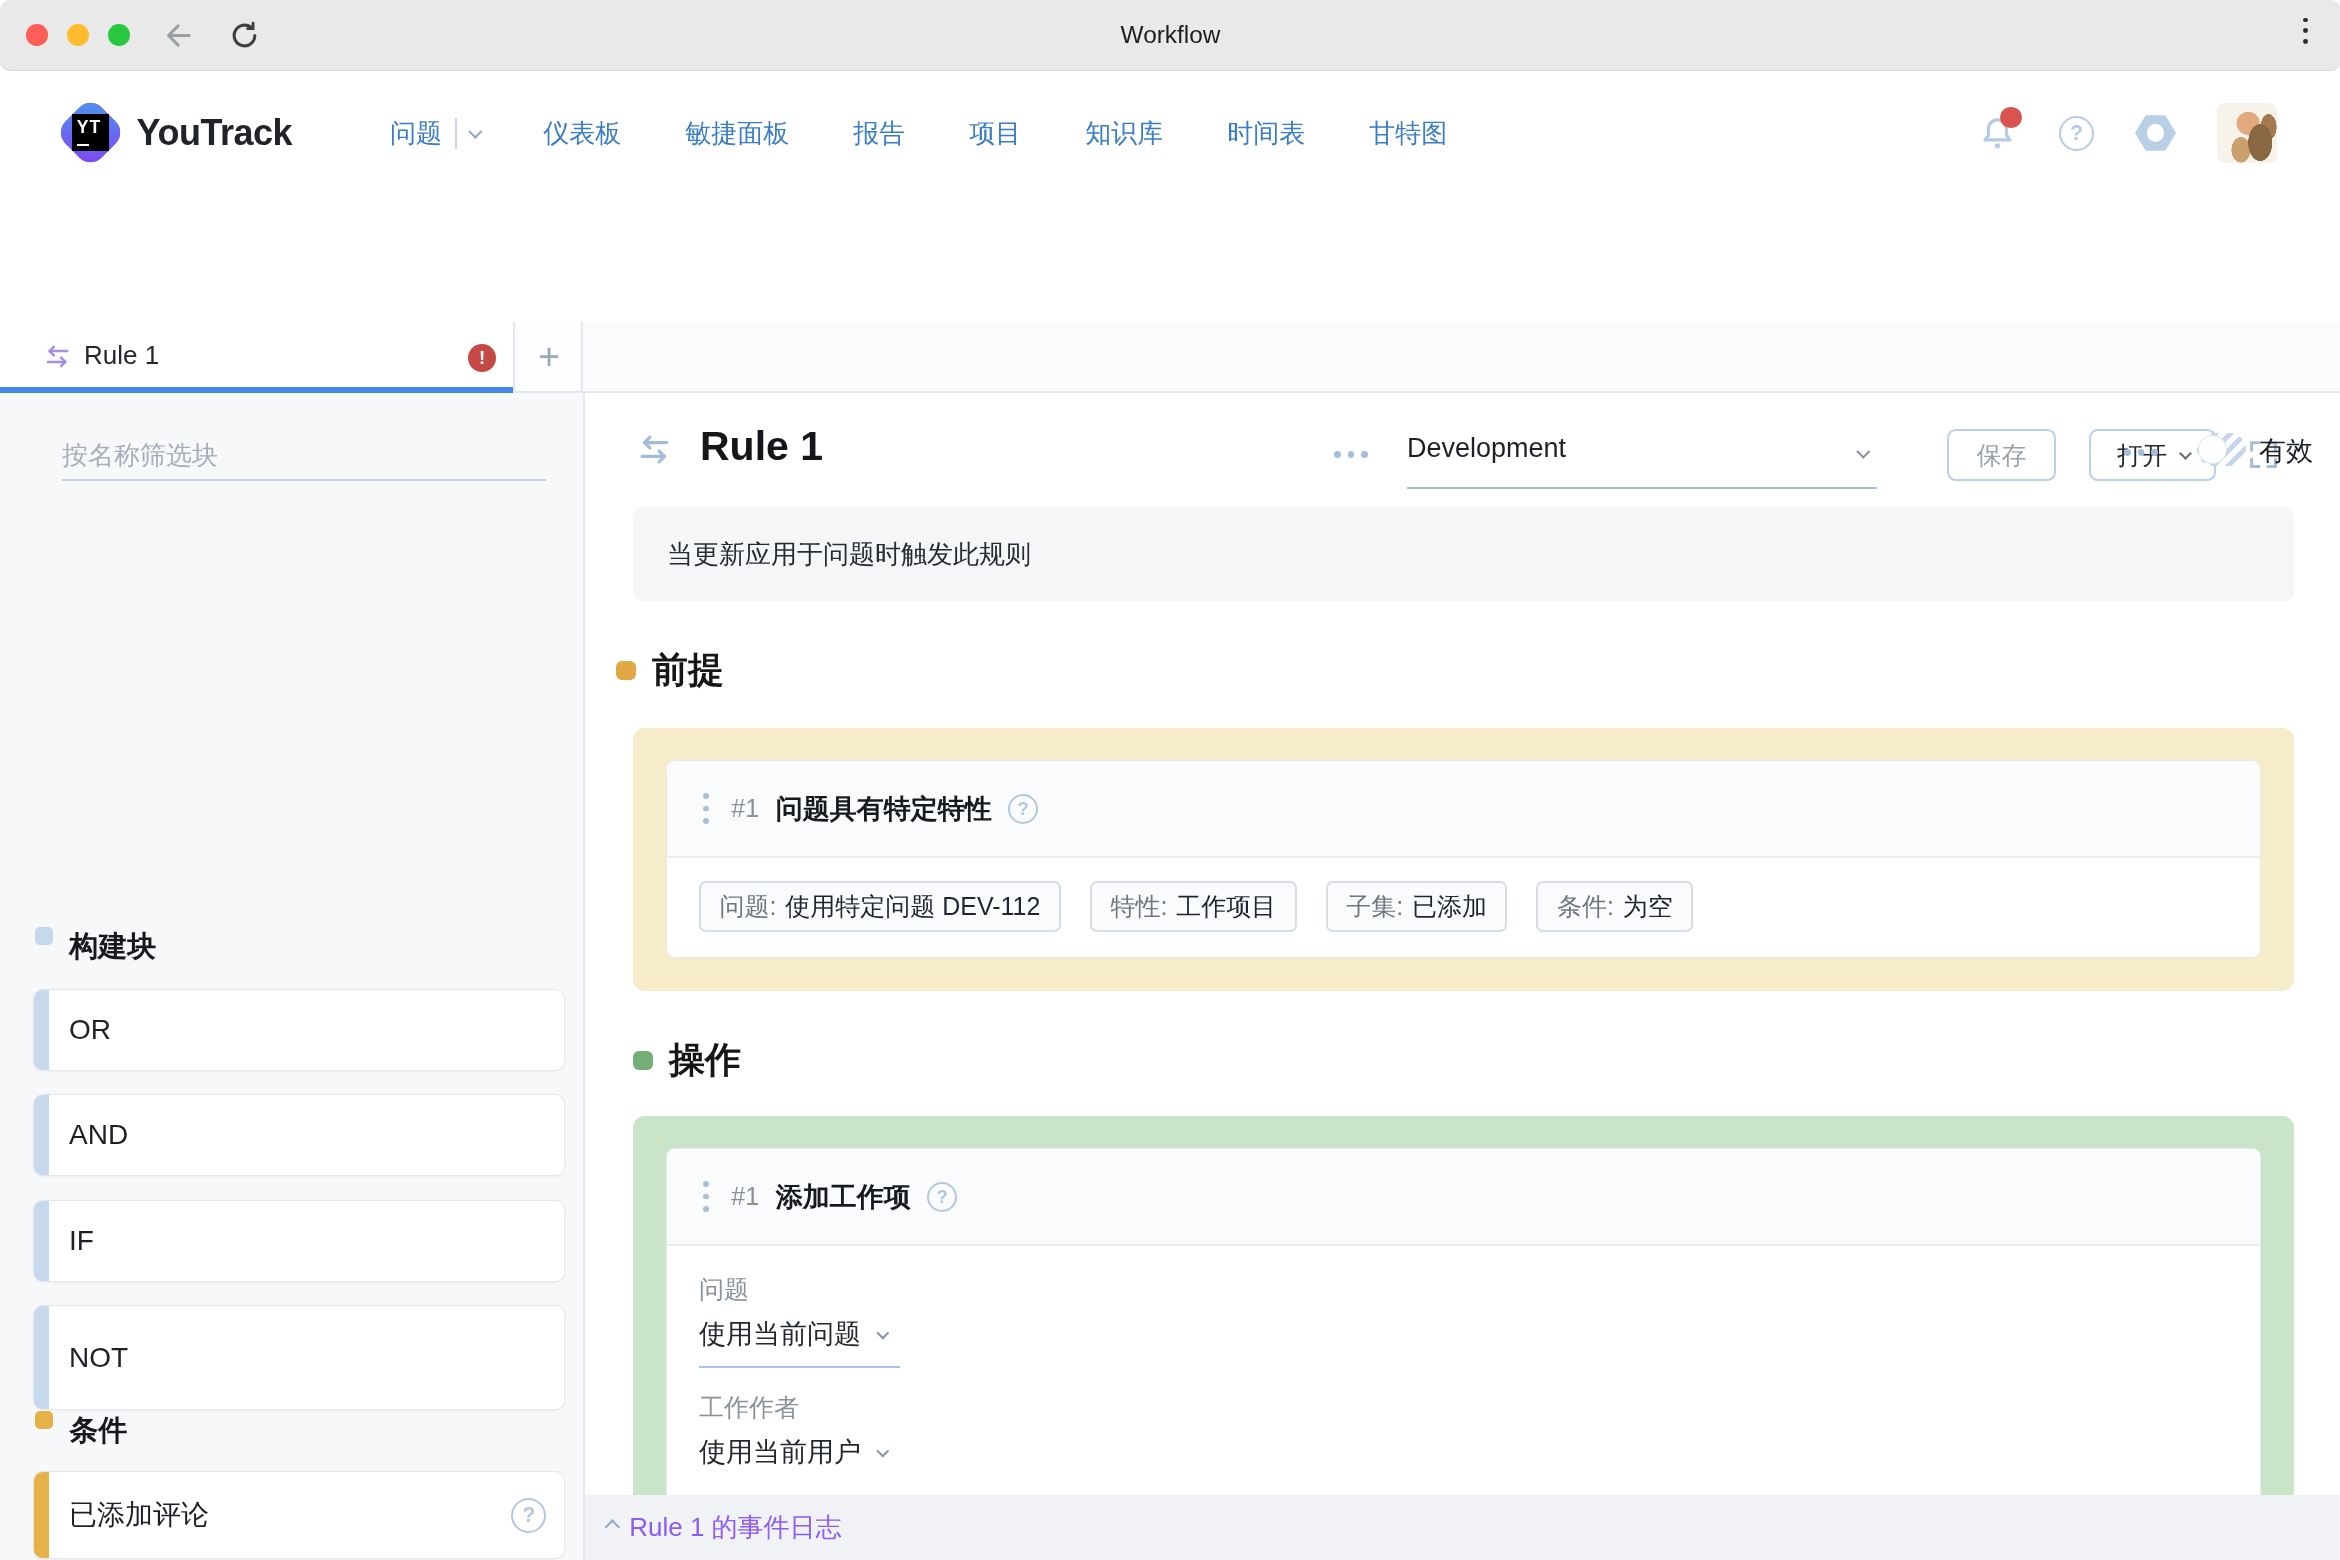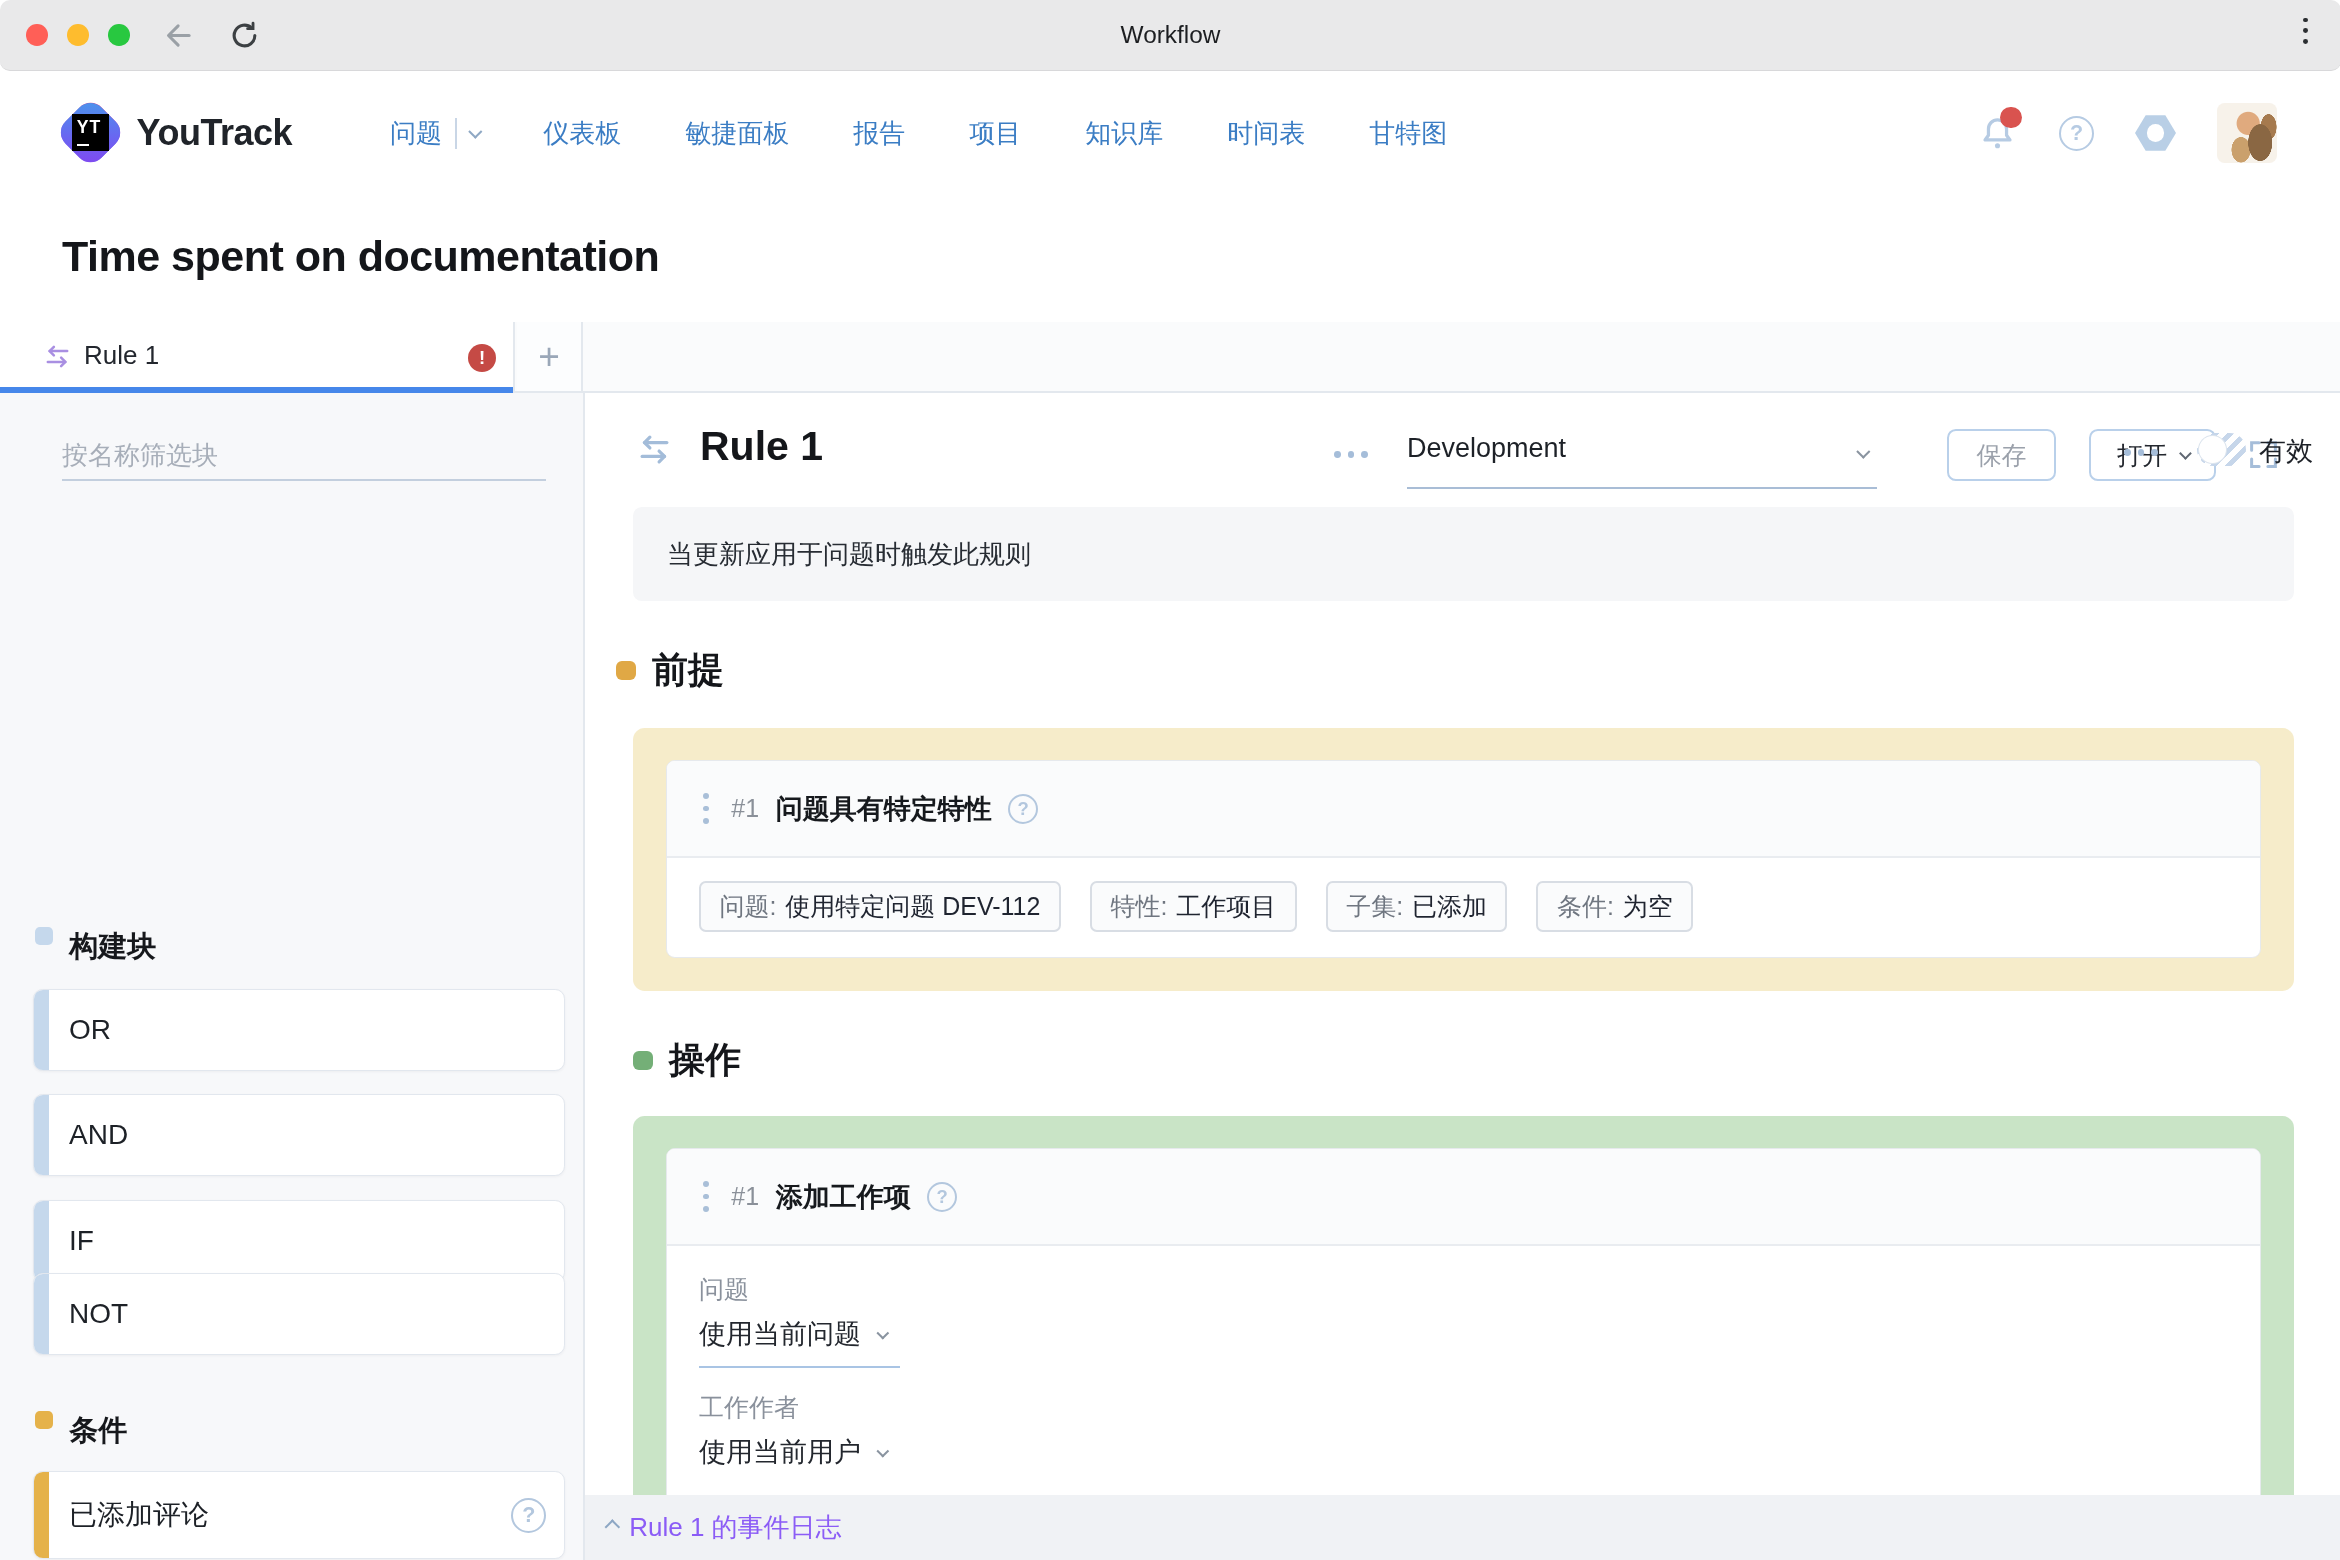--- a/index.html
+++ b/index.html
@@ -220,21 +220,20 @@
     </span>
     <span class="icon-btn help-circ">?</span>
     <span class="icon-btn">
         <span class="hexagon"></span>
       </span>
     <span class="avatar"></span>
   </div>
 </div>
 
 <div class="titlerow">
-  <div class="page-title">Time spent on documentation</div>
   <div class="hdots title-dots">
       <i></i>
       <i></i>
       <i></i>
     </div>
   <div class="proj-select">
     <span class="val">Development</span>
     <span class="chev"></span>
   </div>
   <div class="btn btn-save">保存</div>
@@ -279,21 +278,21 @@
     <span class="scard-label">OR</span>
   </div>
   <div class="scard" style="top:701px;height:82px">
     <span class="stripe stripe-blue"></span>
     <span class="scard-label">AND</span>
   </div>
   <div class="scard" style="top:807px;height:82px">
     <span class="stripe stripe-blue"></span>
     <span class="scard-label">IF</span>
   </div>
-  <div class="scard" style="top:880px;height:82px">
+  <div class="scard" style="top:912px;height:105px">
     <span class="stripe stripe-blue"></span>
     <span class="scard-label">NOT</span>
   </div>
   <div class="sec-head" style="top:1018px">
     <span class="bullet" style="background:#e5b24a"></span>
     <span class="sec-title">条件</span>
   </div>
   <div class="scard" style="top:1078px;height:88px">
     <span class="stripe stripe-gold"></span>
     <span class="scard-label">已添加评论</span>

